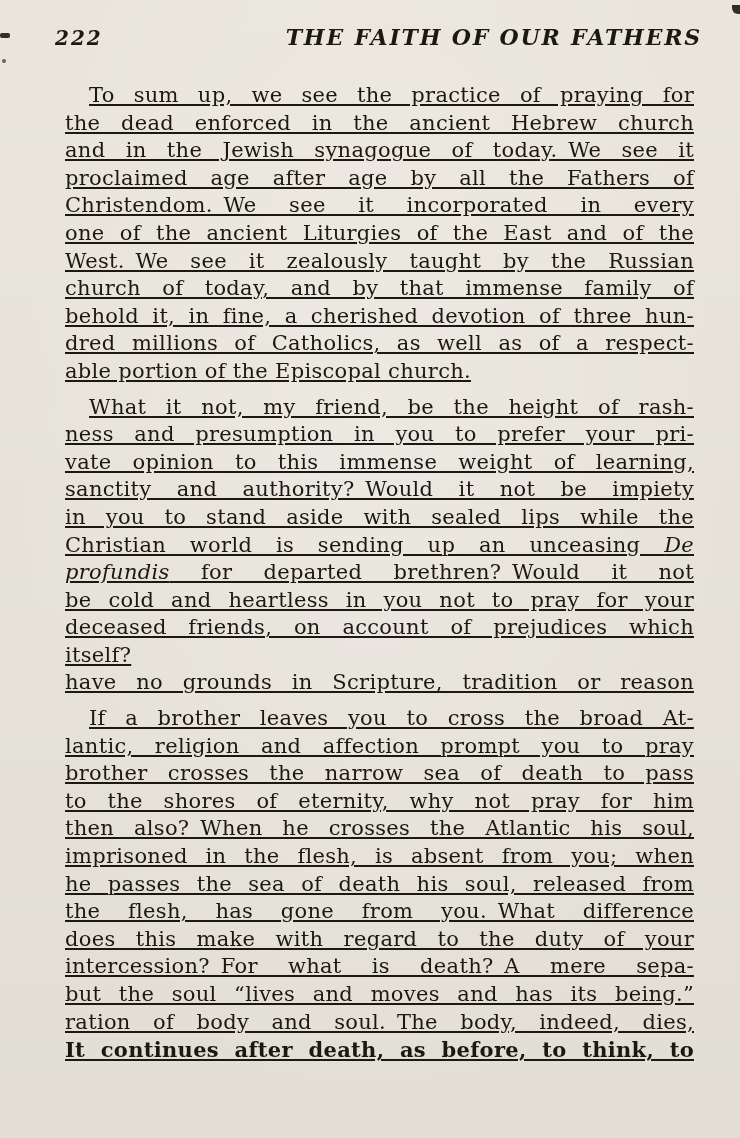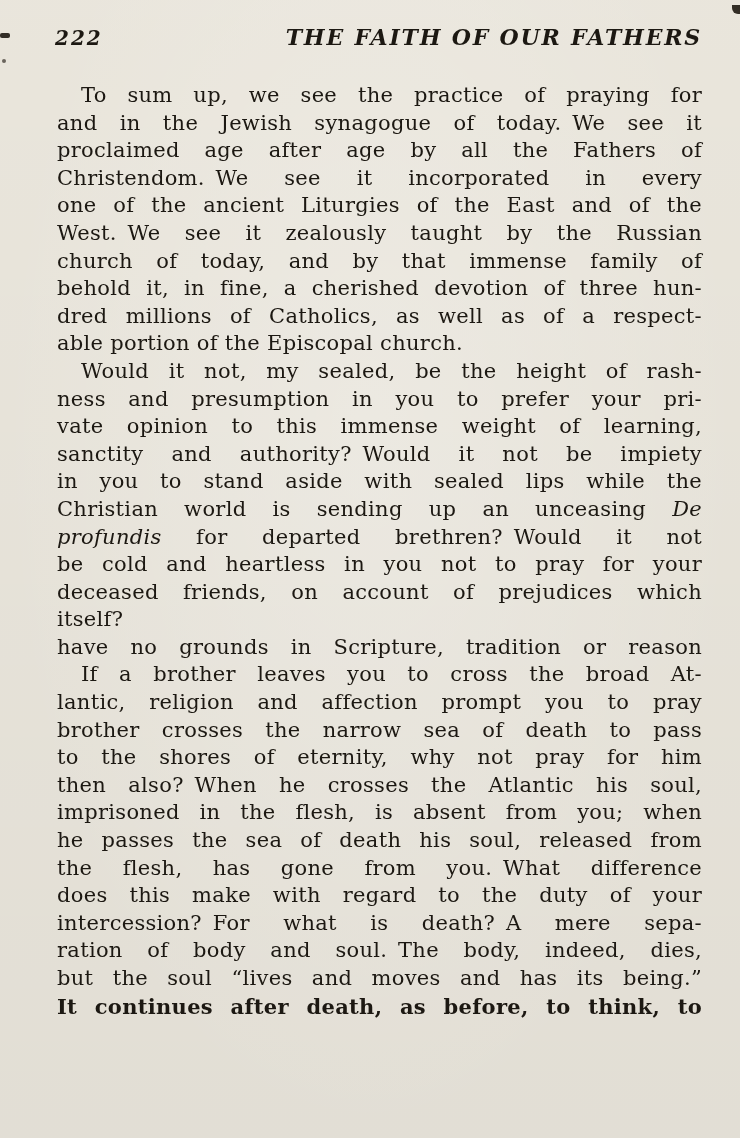--- a/index.html
+++ b/index.html
@@ -37,21 +37,21 @@
   }
   .running-title {
     display: block;
     text-align: right;
     font-size: 22px;
     font-weight: 700;
     letter-spacing: 1.8px;
     white-space: nowrap;
     font-style: italic;
   }
-  .paragraph { margin: 0; }
+  .paragraph { margin: 8px; text-decoration: underline; }
   .line {
     font-size: 21px;
     line-height: 27.6px;
     letter-spacing: 0.3px;
     text-align: justify;
     text-align-last: justify;
   }
   .line.last { text-align-last: left; }
   .line.indent { text-indent: 24px; }
   .italic { font-style: italic; }
@@ -67,32 +67,33 @@
 <body>
 
 <div class="page">
   <div class="header">
     <span class="page-number">222</span>
     <span class="running-title">THE FAITH OF OUR FATHERS</span>
   </div>
   <div class="text-block">
       <div class="paragraph">
         <div class="line indent"><span>To sum up, we see the practice of praying for</span></div>
+        <div class="line"><span>the dead enforced in the ancient Hebrew church</span></div>
         <div class="line"><span>and in the Jewish synagogue of today. We see it</span></div>
         <div class="line"><span>proclaimed age after age by all the Fathers of</span></div>
         <div class="line"><span>Christendom. We see it incorporated in every</span></div>
         <div class="line"><span>one of the ancient Liturgies of the East and of the</span></div>
         <div class="line"><span>West. We see it zealously taught by the Russian</span></div>
         <div class="line"><span>church of today, and by that immense family of</span></div>
         <div class="line"><span>behold it, in fine, a cherished devotion of three hun-</span></div>
         <div class="line"><span>dred millions of Catholics, as well as of a respect-</span></div>
         <div class="line last"><span>able portion of the Episcopal church.</span></div>
       </div>
       <div class="paragraph">
-        <div class="line indent"><span>Would it not, my sealed, be the height of rash-</span></div>
+        <div class="line indent"><span>What it not, my friend, be the height of rash-</span></div>
         <div class="line"><span>ness and presumption in you to prefer your pri-</span></div>
         <div class="line"><span>vate opinion to this immense weight of learning,</span></div>
         <div class="line"><span>sanctity and authority? Would it not be impiety</span></div>
         <div class="line"><span>in you to stand aside with sealed lips while the</span></div>
         <div class="line"><span>Christian world is sending up an unceasing </span><span class="italic">De</span></div>
         <div class="line"><span class="italic">profundis</span><span> for departed brethren? Would it not</span></div>
         <div class="line"><span>be cold and heartless in you not to pray for your</span></div>
         <div class="line"><span>deceased friends, on account of prejudices which</span></div>
         <div class="line last"><span>itself?</span></div>
         <div class="line"><span>have no grounds in Scripture, tradition or reason</span></div>
@@ -101,22 +102,22 @@
         <div class="line indent"><span>If a brother leaves you to cross the broad At-</span></div>
         <div class="line"><span>lantic, religion and affection prompt you to pray</span></div>
         <div class="line"><span>brother crosses the narrow sea of death to pass</span></div>
         <div class="line"><span>to the shores of eternity, why not pray for him</span></div>
         <div class="line"><span>then also? When he crosses the Atlantic his soul,</span></div>
         <div class="line"><span>imprisoned in the flesh, is absent from you; when</span></div>
         <div class="line"><span>he passes the sea of death his soul, released from</span></div>
         <div class="line"><span>the flesh, has gone from you. What difference</span></div>
         <div class="line"><span>does this make with regard to the duty of your</span></div>
         <div class="line"><span>intercession? For what is death? A mere sepa-</span></div>
+        <div class="line"><span>but the soul “lives and moves and has its being.”</span></div>
         <div class="line"><span>ration of body and soul. The body, indeed, dies,</span></div>
-        <div class="line"><span>but the soul “lives and moves and has its being.”</span></div>
         <div class="line"><span class="bold">It continues after death, as before, to think, to</span></div>
       </div>
     </div>
 </div>
 
 <div class="speck speck-top-right"></div>
 <div class="speck speck-left-1"></div>
 <div class="speck speck-left-2"></div>
 
 </body></html>

